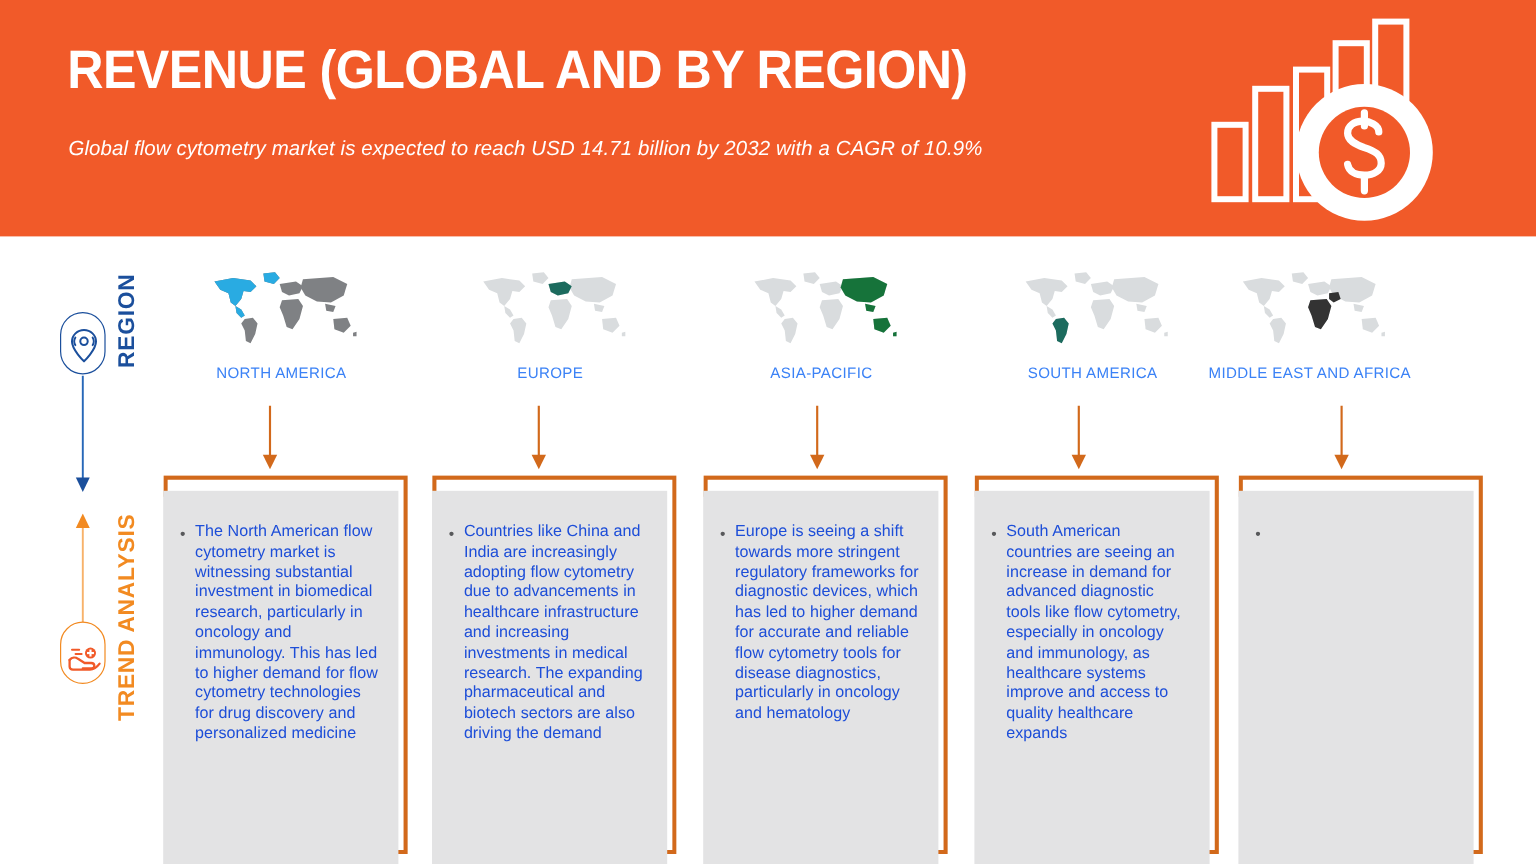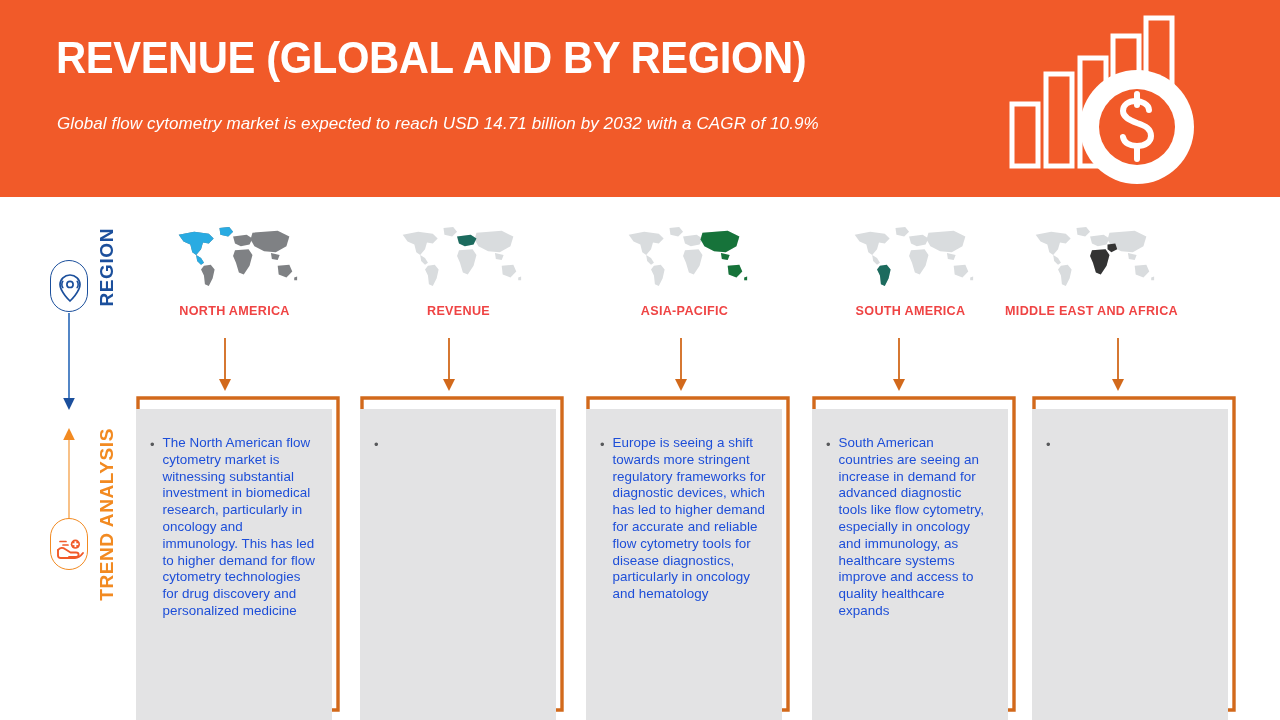--- a/index.html
+++ b/index.html
@@ -66,24 +66,24 @@
   .rail-badge.region { left: 50px; top: 260px; border: 1.4px solid #1b4f9c; }
   .rail-badge.trend  { left: 50px; top: 518px; border: 1.4px solid #f28a21; }
 
   
   .region-col { position: absolute; top: 222px; width: 196px; }
   .map-wrap { width: 132px; height: 72px; margin: 0 auto; }
   .region-name {
     margin-top: 10px;
     text-align: center;
     font-size: 12.6px;
-    color: #ef4444;
+    color: #3b82f6;
     letter-spacing: 0.3px;
     white-space: nowrap;
-    font-weight: 700;
+    font-weight: 400;
   }
 
   
   .down-arrow { position: absolute; top: 338px; width: 14px; height: 54px; }
 
   
   .bracket { position: absolute; top: 396px; height: 324px; }
   .bracket-svg { position: absolute; left: 0; top: 0; }
   .card {
     position: absolute;
@@ -198,21 +198,21 @@
             <path d="M36,44 L43,43 L47,48 L45,57 L41,65 L37,63 L36,54 L33,48 Z" fill="#d9dcde"></path>
             <path d="M52,5 L62,4 L66,9 L61,14 L53,12 Z" fill="#d9dcde"></path>
             <path d="M66,14 L80,12 L86,16 L83,22 L74,24 L68,21 Z" fill="#d9dcde"></path>
             <path d="M68,28 L82,27 L86,33 L83,44 L77,53 L72,51 L69,41 L66,34 Z" fill="#d9dcde"></path>
             <path d="M86,10 L112,8 L124,14 L121,24 L110,30 L98,29 L88,24 L84,17 Z" fill="#d9dcde"></path>
             <path d="M105,31 L114,33 L112,38 L106,37 Z" fill="#d9dcde"></path>
             <path d="M112,44 L124,43 L127,50 L121,56 L113,53 Z" fill="#d9dcde"></path>
             <path d="M129,56 L132,55 L132,59 L129,59 Z" fill="#d9dcde"></path>
             <path d="M66,14 L80,12 L86,16 L83,22 L74,24 L68,21 Z" fill="#1c6b5e"></path>
           </svg></div>
-        <div class="region-name">REVENUE</div>
+        <div class="region-name">EUROPE</div>
       </div>
       <div class="region-col" style="left: 583px; width: 203px;">
         <div class="map-wrap"><svg viewBox="0 0 136 70" width="132" height="70">
             <path d="M10,12 L26,9 L41,11 L46,16 L41,21 L35,20 L33,27 L28,33 L24,30 L22,22 L15,19 Z" fill="#d9dcde"></path>
             <path d="M28,33 L33,36 L36,41 L33,43 L29,39 Z" fill="#d9dcde"></path>
             <path d="M36,44 L43,43 L47,48 L45,57 L41,65 L37,63 L36,54 L33,48 Z" fill="#d9dcde"></path>
             <path d="M52,5 L62,4 L66,9 L61,14 L53,12 Z" fill="#d9dcde"></path>
             <path d="M66,14 L80,12 L86,16 L83,22 L74,24 L68,21 Z" fill="#d9dcde"></path>
             <path d="M68,28 L82,27 L86,33 L83,44 L77,53 L72,51 L69,41 L66,34 Z" fill="#d9dcde"></path>
             <path d="M86,10 L112,8 L124,14 L121,24 L110,30 L98,29 L88,24 L84,17 Z" fill="#d9dcde"></path>
@@ -280,20 +280,21 @@
         <line x1="7" y1="0" x2="7" y2="42" stroke="#d2691b" stroke-width="1.8"></line>
         <polygon points="1,41 13,41 7,53" fill="#d2691b"></polygon>
       </svg>
       <div class="bracket" style="left: 360px; width: 204px;">
         <svg class="bracket-svg" viewBox="0 0 204 324" width="204" height="324">
           <path d="M2,18 L2,2 L202,2 L202,314 L188,314" fill="none" stroke="#d2691b" stroke-width="3.4"></path>
         </svg>
         <div class="card" style="left: 0px; width: 196px;">
           <div class="card-body">
             <div class="bullet">•</div>
+            <div class="card-text">Countries like China and India are increasingly adopting flow cytometry due to advancements in healthcare infrastructure and increasing investments in medical research. The expanding pharmaceutical and biotech sectors are also driving the demand</div>
           </div>
         </div>
       </div>
       <svg class="down-arrow" viewBox="0 0 14 54" style="left: 674px;">
         <line x1="7" y1="0" x2="7" y2="42" stroke="#d2691b" stroke-width="1.8"></line>
         <polygon points="1,41 13,41 7,53" fill="#d2691b"></polygon>
       </svg>
       <div class="bracket" style="left: 586px; width: 204px;">
         <svg class="bracket-svg" viewBox="0 0 204 324" width="204" height="324">
           <path d="M2,18 L2,2 L202,2 L202,314 L188,314" fill="none" stroke="#d2691b" stroke-width="3.4"></path>

